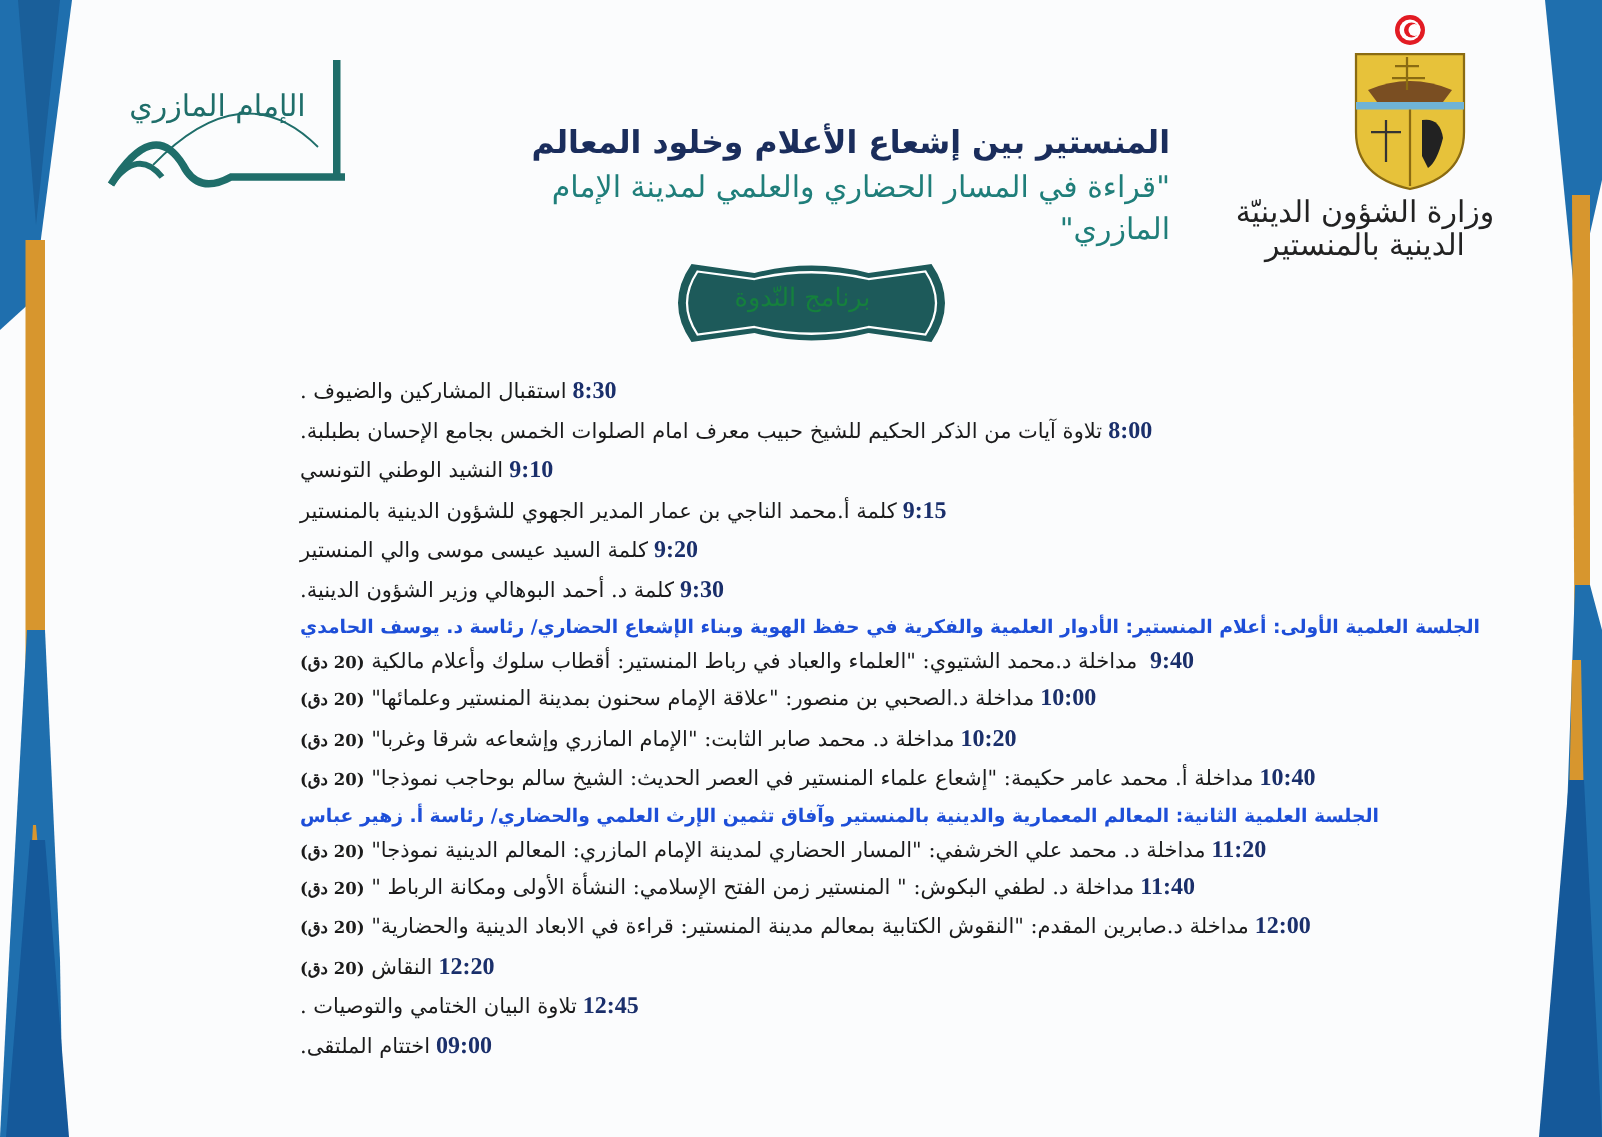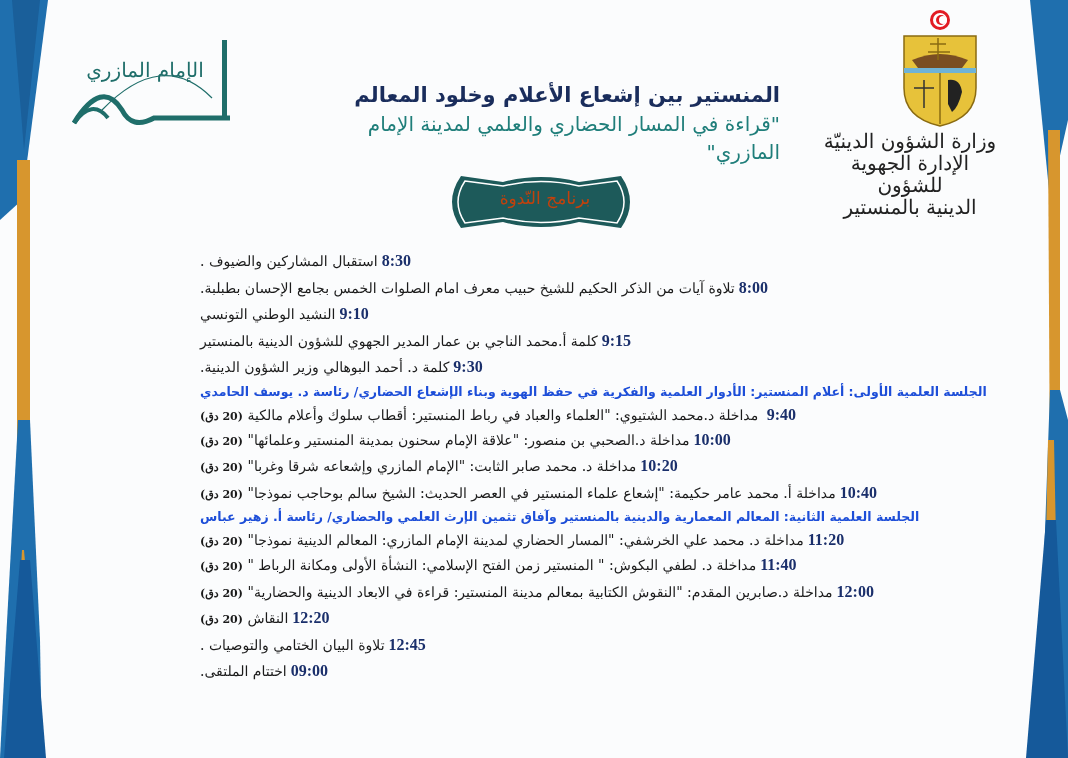--- a/index.html
+++ b/index.html
@@ -17,21 +17,21 @@
   .title-main { font-family:"DejaVu Sans", sans-serif; font-weight:bold; font-size:21px; color:#1a2d5c; line-height:30px; }
   .title-sub { font-family:"DejaVu Sans", sans-serif; font-size:20px; color:#1f7e7a; line-height:28px; }
 
   .logo-left { position:absolute; left:62px; top:38px; width:175px; height:95px; }
   .logo-left-text { position:absolute; left:70px; top:58px; width:150px; text-align:center; font-family:"DejaVu Serif", serif; font-size:20px; color:#1f6e6a; direction:rtl; letter-spacing:1px; }
 
   .emblem { position:absolute; left:900px; top:8px; width:80px; height:120px; }
   .ministry { position:absolute; left:820px; top:130px; width:180px; text-align:center; direction:rtl; font-family:"DejaVu Serif", serif; font-size:20px; color:#222; line-height:22px; }
 
   .badge { position:absolute; left:443px; top:172px; width:196px; height:60px; }
-  .badge-label { position:absolute; left:447px; top:188px; width:196px; text-align:center; color:#c2410c; font-family:"DejaVu Serif", serif; font-size:17px; direction:rtl; }
+  .badge-label { position:absolute; left:437px; top:188px; width:196px; text-align:center; color:#15803d; font-family:"DejaVu Serif", serif; font-size:17px; direction:rtl; }
 
   .program { position:absolute; right:38px; top:248px; width:830px; direction:rtl; text-align:left; font-family:"DejaVu Serif", serif; font-size:14px; color:#1b1b1b; }
   .row { height:26.5px; line-height:26.5px; white-space:nowrap; }
   .row.compact { height:24px; line-height:24px; }
   .time { font-family:"Liberation Serif", serif; font-weight:bold; font-size:16px; color:#1a2f6b; direction:ltr; unicode-bidi:isolate; margin-left:4px; }
   .dur { font-weight:bold; font-size:11px; }
   .session { font-family:"DejaVu Sans", sans-serif; font-weight:bold; font-size:12.5px; color:#1d4ed8; height:22px; line-height:22px; white-space:nowrap; letter-spacing:-0.2px; }
 </style>
 </head>
 <body>
@@ -76,35 +76,35 @@
     <path d="M4 28 L76 28 L76 80 Q76 110 40 118 Q4 110 4 80 Z" fill="#e7c23a" stroke="#8a6b12" stroke-width="1.5"></path>
     <path d="M12 52 Q40 40 68 52 L62 60 L18 60 Z" fill="#7a4e22"></path>
     <path d="M38 30 L38 52 M30 36 L46 36 M28 44 L50 44" stroke="#8a6b12" stroke-width="1.5"></path>
     <rect x="4" y="60" width="72" height="5" fill="#6fb3d6"></rect>
     <line x1="40" y1="65" x2="40" y2="116" stroke="#8a6b12" stroke-width="1.5"></line>
     <path d="M14 80 L34 80 M24 72 L24 100" stroke="#333" stroke-width="1.5"></path>
     <path d="M48 72 Q60 70 62 84 Q58 100 52 104 L48 96 Z" fill="#222"></path>
   </svg>
   <div class="ministry">
     <div>وزارة الشؤون الدينيّة</div>
-    <div>الإدارة الجهوية للشؤون</div>
     <div>الدينية بالمنستير</div>
   </div>
 
   <svg class="badge" viewBox="0 0 196 60">
     <path d="M18 4 L60 10 Q98 0 136 10 L178 4 Q196 30 178 56 L136 50 Q98 60 60 50 L18 56 Q0 30 18 4 Z" fill="#1d5a5a"></path>
     <path d="M22 9 L60 14 Q98 5 136 14 L174 9 Q188 30 174 51 L136 46 Q98 55 60 46 L22 51 Q8 30 22 9 Z" fill="none" stroke="#fff" stroke-width="1.5"></path>
   </svg>
   <div class="badge-label">برنامج النّدوة</div>
 
   <div class="program">
     <div class="row"><span class="time">8:30</span><span>استقبال المشاركين والضيوف .</span></div>
     <div class="row"><span class="time">8:00</span><span>تلاوة آيات من الذكر الحكيم للشيخ  حبيب  معرف  امام الصلوات الخمس بجامع الإحسان  بطبلبة.</span></div>
     <div class="row"><span class="time">9:10</span><span>النشيد الوطني التونسي</span></div>
     <div class="row"><span class="time">9:15</span><span>كلمة أ.محمد الناجي بن عمار المدير الجهوي للشؤون الدينية بالمنستير</span></div>
+    <div class="row"><span class="time">9:20</span><span>كلمة السيد عيسى موسى والي المنستير</span></div>
     <div class="row"><span class="time">9:30</span><span>كلمة د. أحمد البوهالي وزير الشؤون الدينية.</span></div>
 
     <div class="session">الجلسة العلمية الأولى: أعلام المنستير: الأدوار العلمية والفكرية في حفظ الهوية وبناء الإشعاع الحضاري/ رئاسة د. يوسف الحامدي</div>
     <div class="row compact"><span class="time">9:40</span> <span>مداخلة د.محمد الشتيوي: "العلماء والعباد في رباط المنستير: أقطاب سلوك وأعلام مالكية</span> <span class="dur">(20 دق)</span></div>
     <div class="row"><span class="time">10:00</span><span>مداخلة د.الصحبي بن منصور: "علاقة الإمام سحنون بمدينة المنستير وعلمائها"</span> <span class="dur">(20 دق)</span></div>
     <div class="row"><span class="time">10:20</span><span>مداخلة د. محمد صابر الثابت: "الإمام المازري وإشعاعه شرقا وغربا"</span> <span class="dur">(20 دق)</span></div>
     <div class="row"><span class="time">10:40</span><span>مداخلة أ. محمد عامر حكيمة: "إشعاع علماء المنستير في العصر الحديث: الشيخ سالم بوحاجب نموذجا"</span> <span class="dur">(20 دق)</span></div>
 
     <div class="session">الجلسة العلمية الثانية: المعالم المعمارية والدينية بالمنستير وآفاق تثمين الإرث العلمي والحضاري/ رئاسة أ. زهير عباس</div>
     <div class="row compact"><span class="time">11:20</span><span>مداخلة د. محمد علي الخرشفي: "المسار الحضاري لمدينة الإمام المازري: المعالم الدينية نموذجا"</span> <span class="dur">(20 دق)</span></div>

